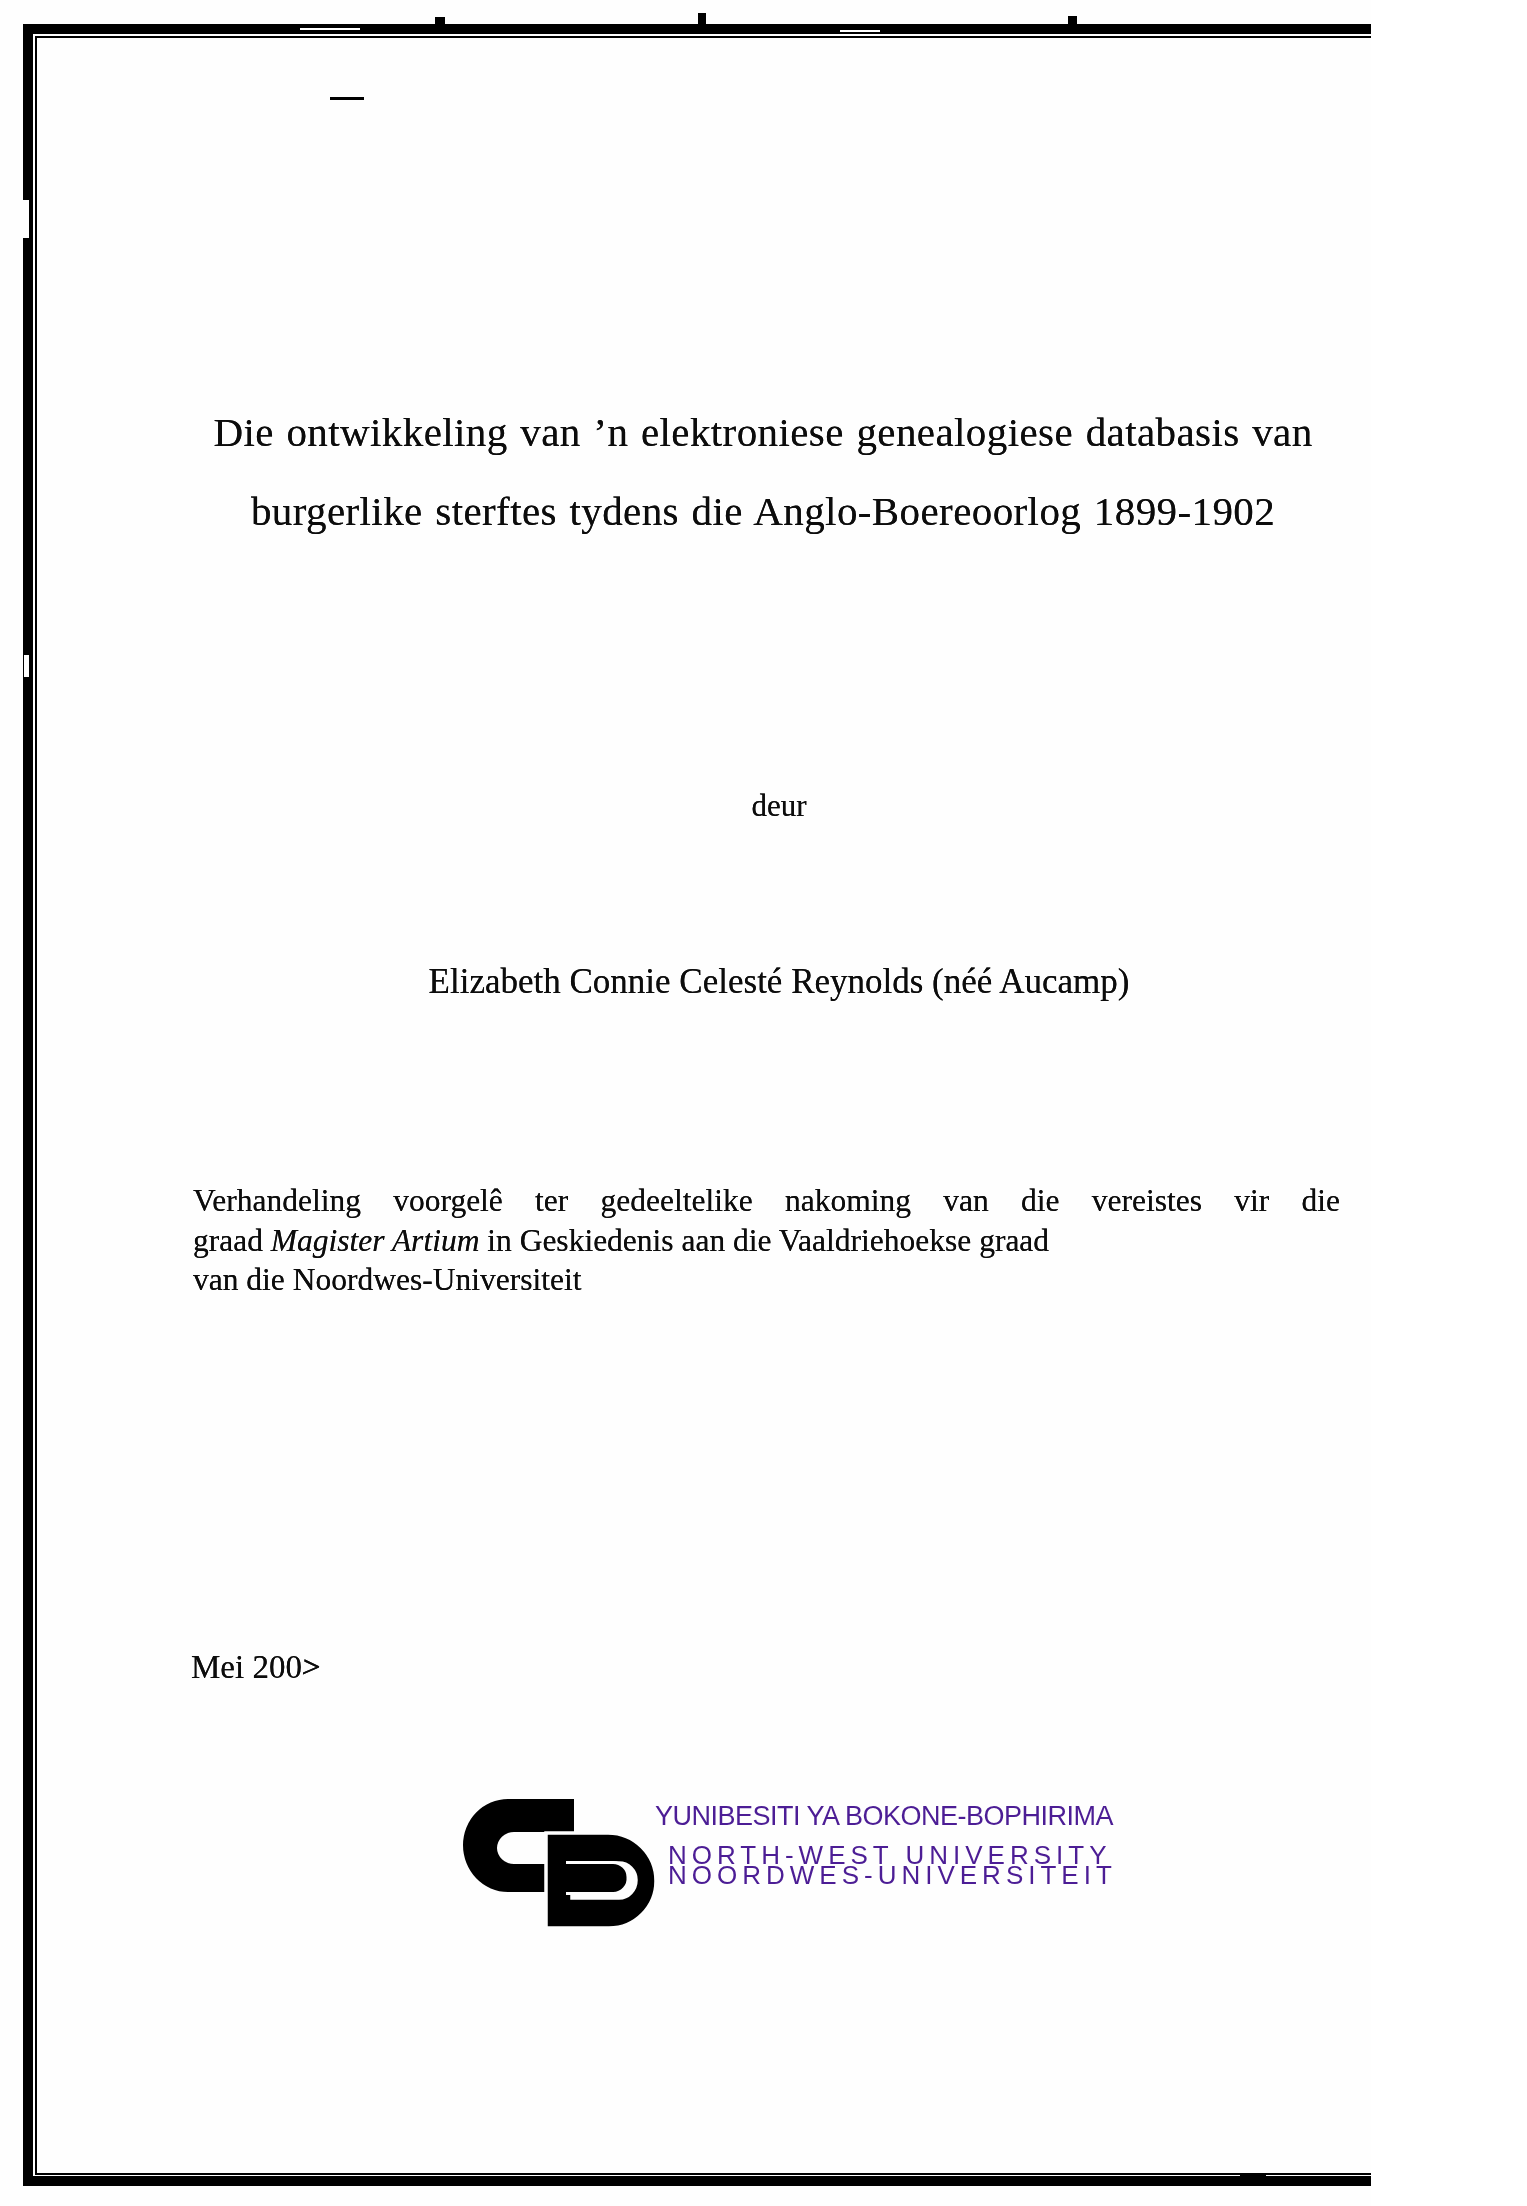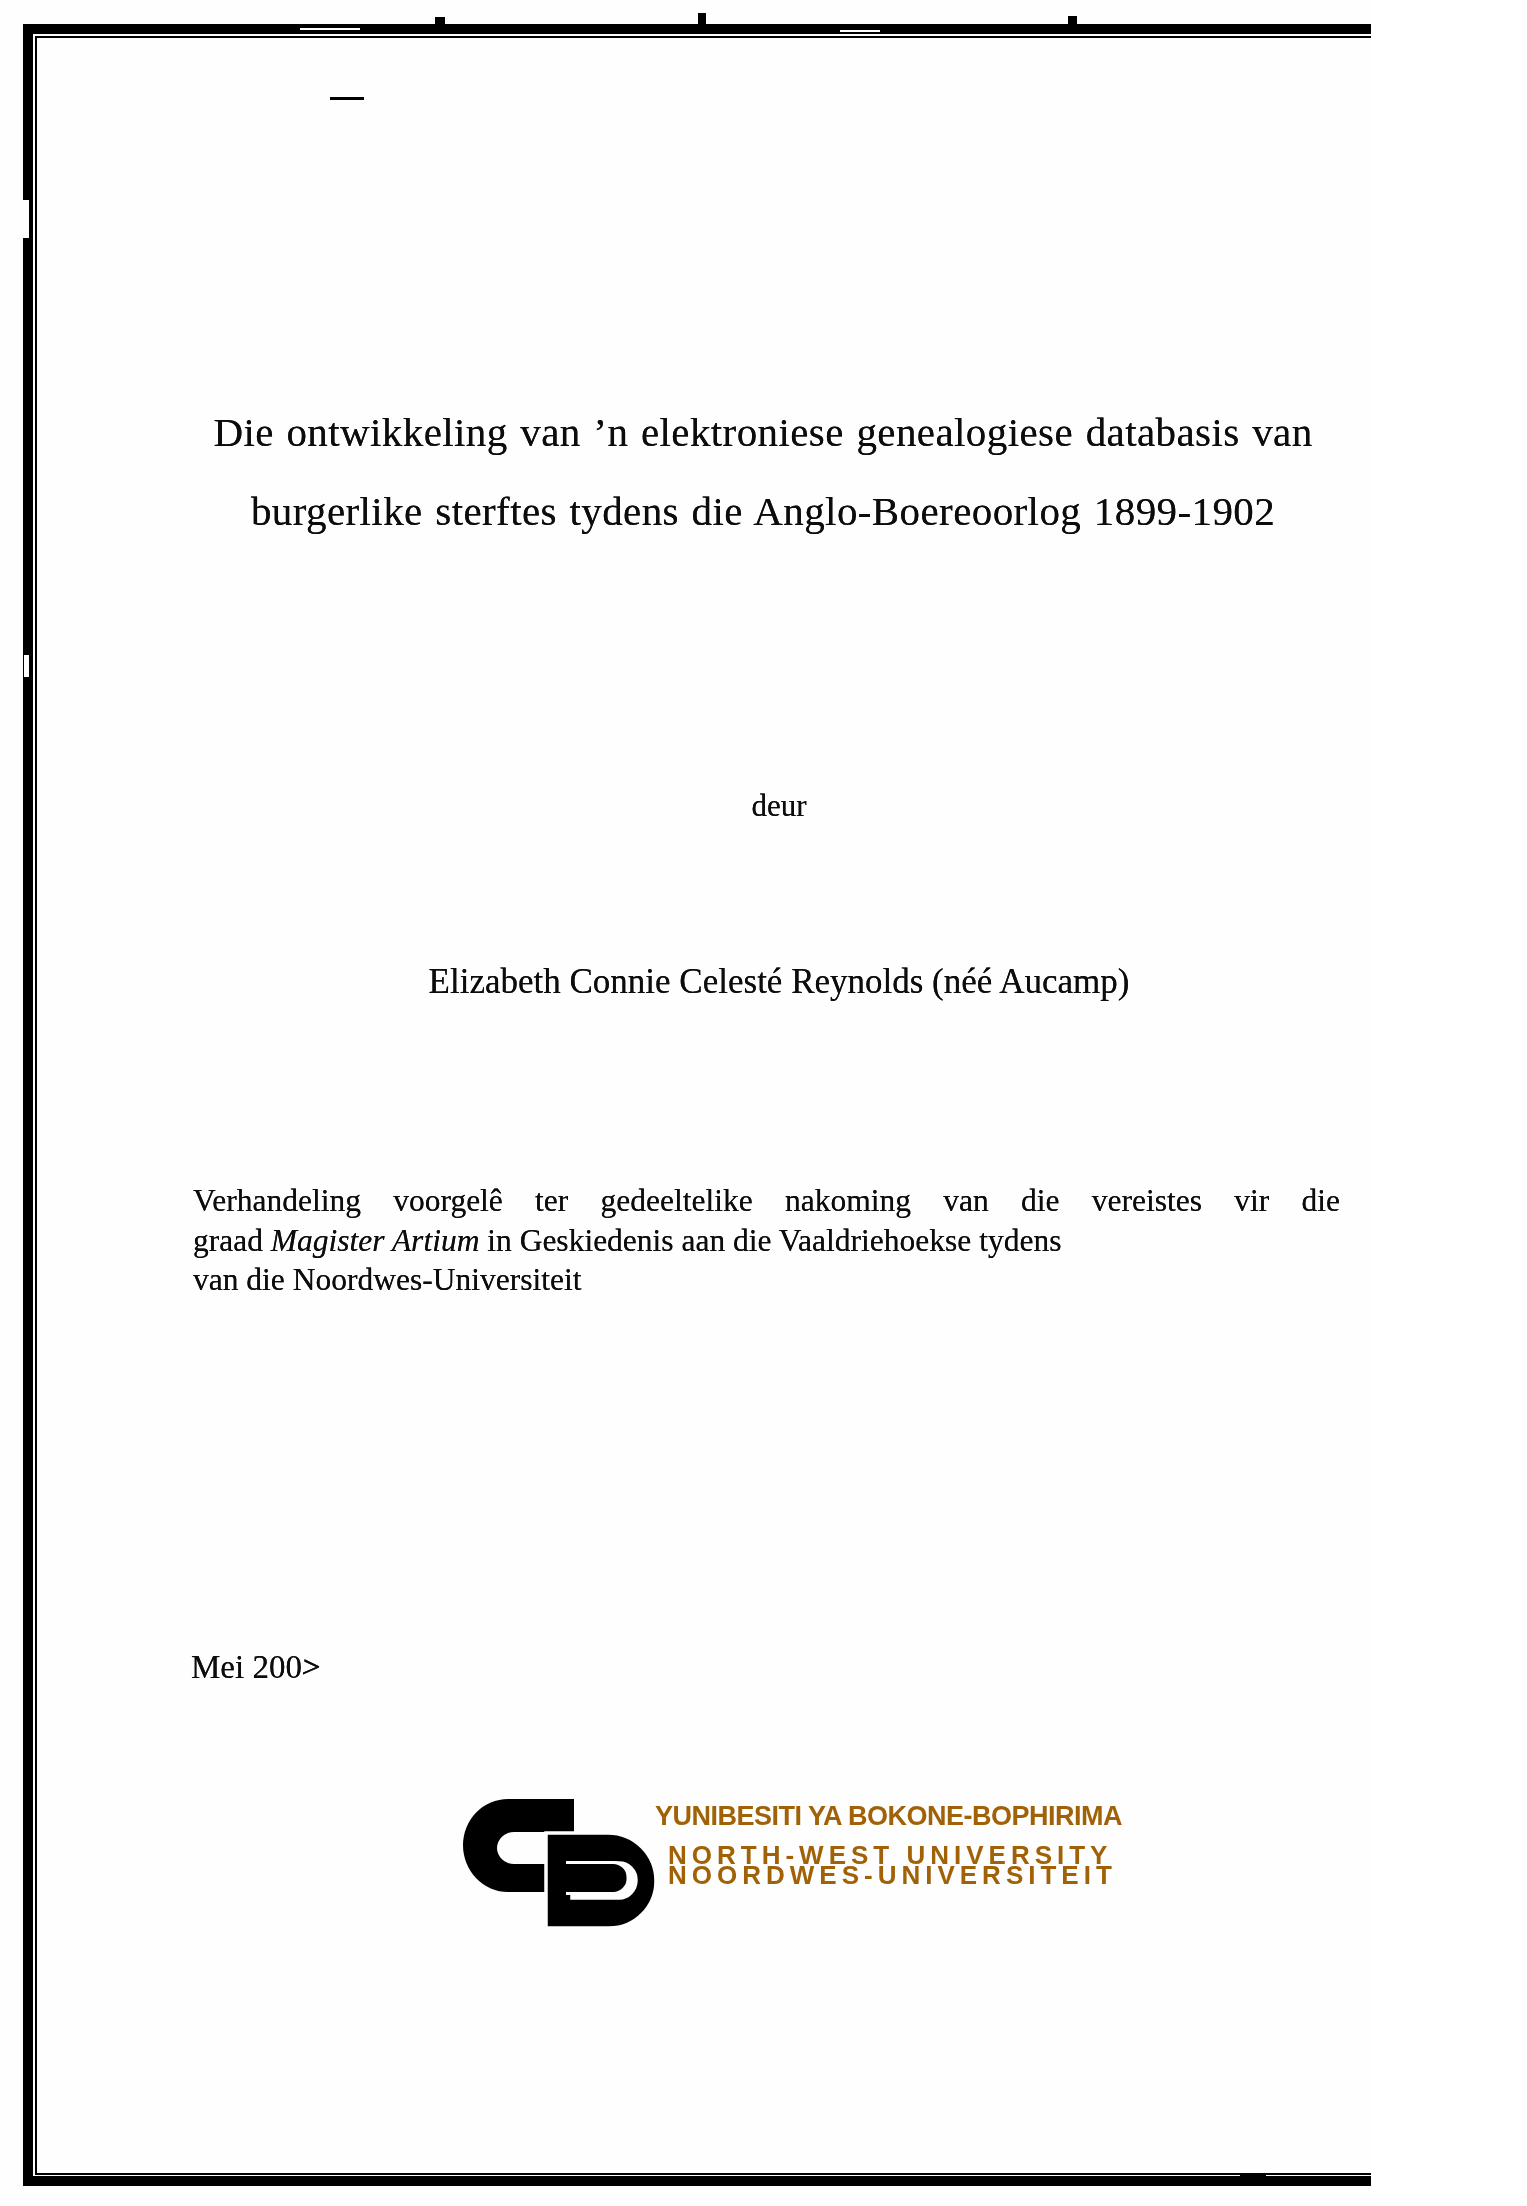--- a/index.html
+++ b/index.html
@@ -52,23 +52,23 @@
     font-size:33px;line-height:37.5px;
     text-shadow:0 0 .5px #222;
   }
   .date-glyph{
     display:inline-block;font-weight:bold;transform:skewX(-6deg) scaleY(.92);
     letter-spacing:0;
   }
   
   .logo-mark{position:absolute;left:462px;top:1798px;width:196px;height:131px;}
   .logo-text{
-    position:absolute;color:#a16207;
+    position:absolute;color:#4c1d95;
     font-family:"Liberation Sans","DejaVu Sans",sans-serif;
-    font-weight:bold;white-space:nowrap;
+    font-weight:normal;white-space:nowrap;
   }
   .logo-l1{left:655px;top:1801px;font-size:27px;letter-spacing:-0.5px;}
   .logo-l2{left:668px;top:1831px;font-size:26px;letter-spacing:5px;margin-top:9px;}
   .logo-l3{left:668px;top:1860px;font-size:26px;letter-spacing:5px;}
 </style>
 </head>
 <body>
 
 <div class="page">
 
@@ -91,21 +91,21 @@
     <div>Die ontwikkeling van ’n elektroniese genealogiese databasis van</div>
     <div>burgerlike sterftes tydens die Anglo-Boereoorlog 1899-1902</div>
   </div>
 
   <div class="byline">deur</div>
 
   <div class="author">Elizabeth Connie Celesté Reynolds (néé Aucamp)</div>
 
   <div class="statement">
     <div class="justified">Verhandeling voorgelê ter gedeeltelike nakoming van die vereistes vir die</div>
-    <div><span>graad </span><span class="ital">Magister Artium</span><span> in Geskiedenis aan die Vaaldriehoekse tydens</span></div>
+    <div><span>graad </span><span class="ital">Magister Artium</span><span> in Geskiedenis aan die Vaaldriehoekse graad</span></div>
     <div>van die Noordwes-Universiteit</div>
   </div>
 
   <div class="supervisor-block">
     <div><span>Mei 200</span><span class="date-glyph">&gt;</span></div>
   </div>
 
   <svg class="logo-mark" viewBox="0 0 196 131" aria-hidden="true">
 
     <path d="M 112,1 L 46,1 A 45,46 0 0 0 1,47 A 45,47 0 0 0 46,94 L 112,94 L 112,66 L 52,66 A 17,16 0 0 1 35,50 A 17,16 0 0 1 52,34 L 112,34 Z" fill="#000"></path>

